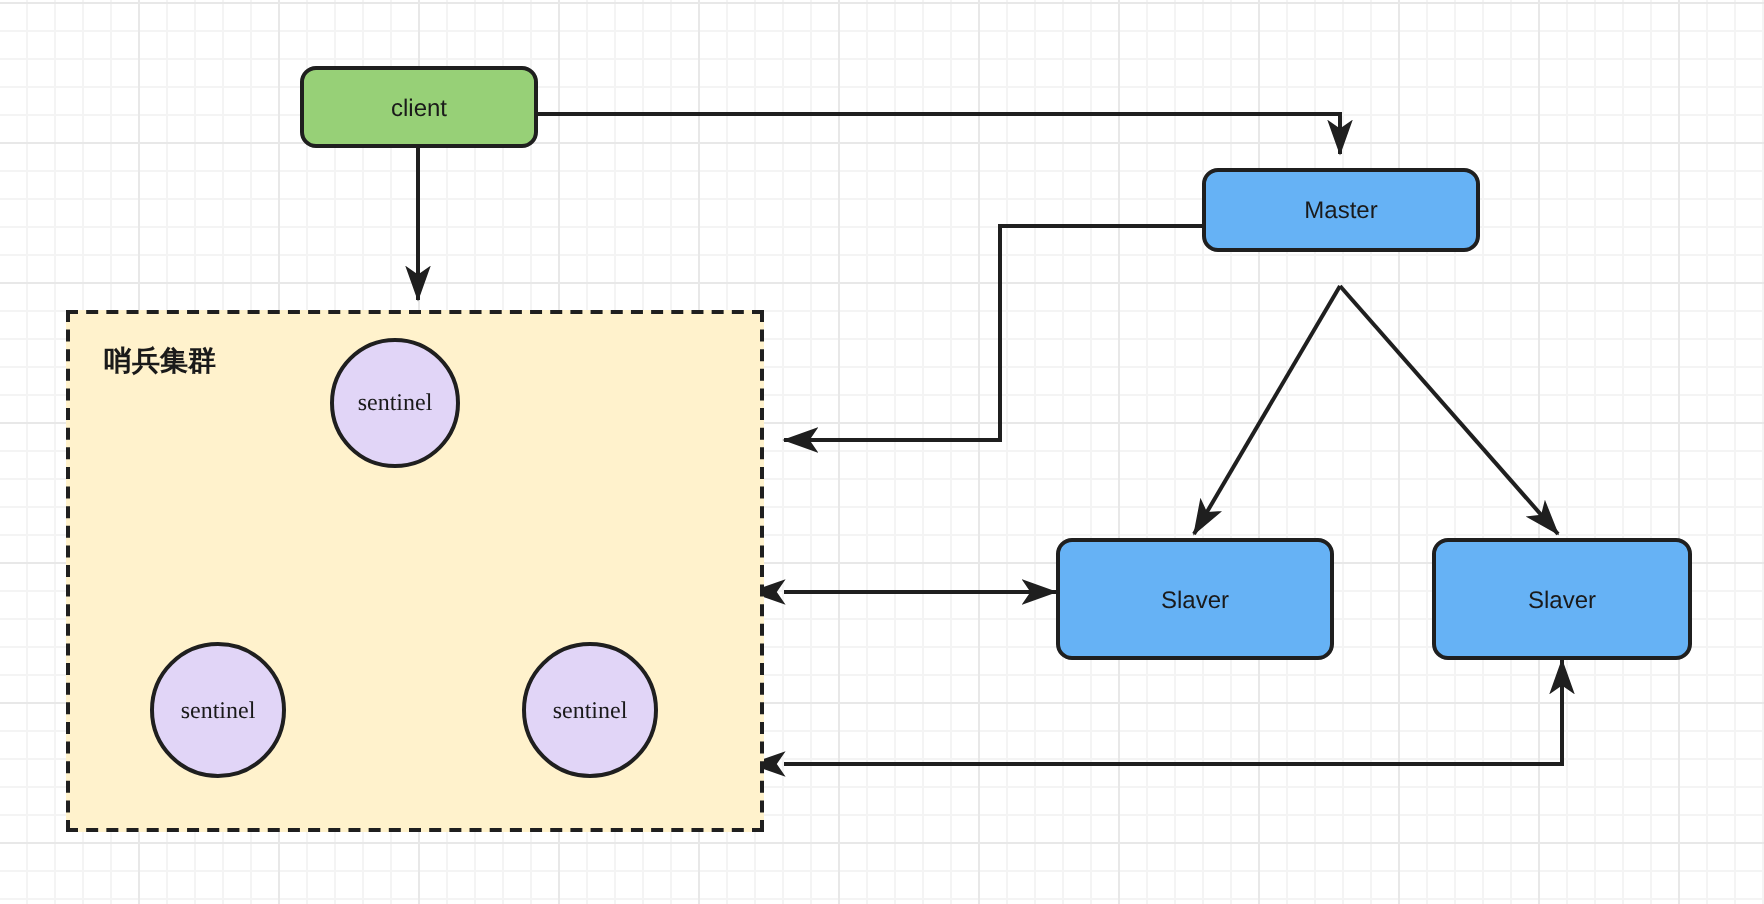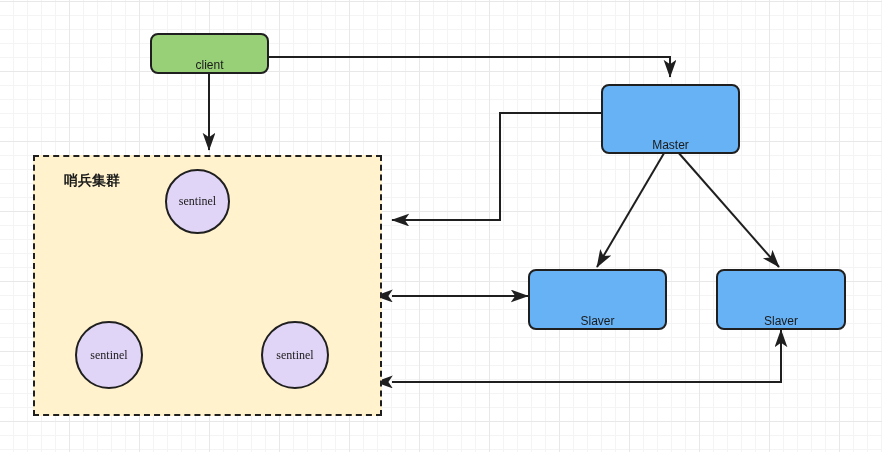--- a/index.html
+++ b/index.html
@@ -34,21 +34,20 @@
     display: flex;
     align-items: center;
     justify-content: center;
     border: 2px solid #1f1f1f;
     font-size: 12px;
     color: #1a1a1a;
     z-index: 3;
   }
   .rect-node {
     border-radius: 8px;
-    align-items: flex-end;
   }
   .circle-node {
     border-radius: 50%;
     font-family: Liberation Serif, serif;
   }
   .cluster-box {
     position: absolute;
     box-sizing: border-box;
     border: 2px dashed #1f1f1f;
     background: #fff2cc;
@@ -96,27 +95,27 @@
 
       <path d="M197,232 L124,321" marker-start="url(#ah-start)" marker-end="url(#ah)"></path>
 
       <path d="M217,232 L280,321" marker-start="url(#ah-start)" marker-end="url(#ah)"></path>
 
       <path d="M144,354 L262,354" marker-start="url(#ah-start)" marker-end="url(#ah)"></path>
     </g>
   </svg>
 
   <div class="cluster-box" style="left:33px; top:155px; width:349px; height:261px;"></div>
-  <div class="cluster-title" style="left:64px; top:172px;">哨兵集群</div>
+  <div class="cluster-title" style="left:52px; top:172px;">哨兵集群</div>
 
   <div class="node rect-node" style="left:150px; top:33px; width:119px; height:41px; background:#97d077;">
     <span>client</span>
   </div>
 
-  <div class="node rect-node" style="left:601px; top:84px; width:139px; height:70px; background:#66b2f5;">
+  <div class="node rect-node" style="left:601px; top:84px; width:139px; height:42px; background:#66b2f5;">
     <span>Master</span>
   </div>
 
   <div class="node rect-node" style="left:528px; top:269px; width:139px; height:61px; background:#66b2f5;">
     <span>Slaver</span>
   </div>
 
   <div class="node rect-node" style="left:716px; top:269px; width:130px; height:61px; background:#66b2f5;">
     <span>Slaver</span>
   </div>

